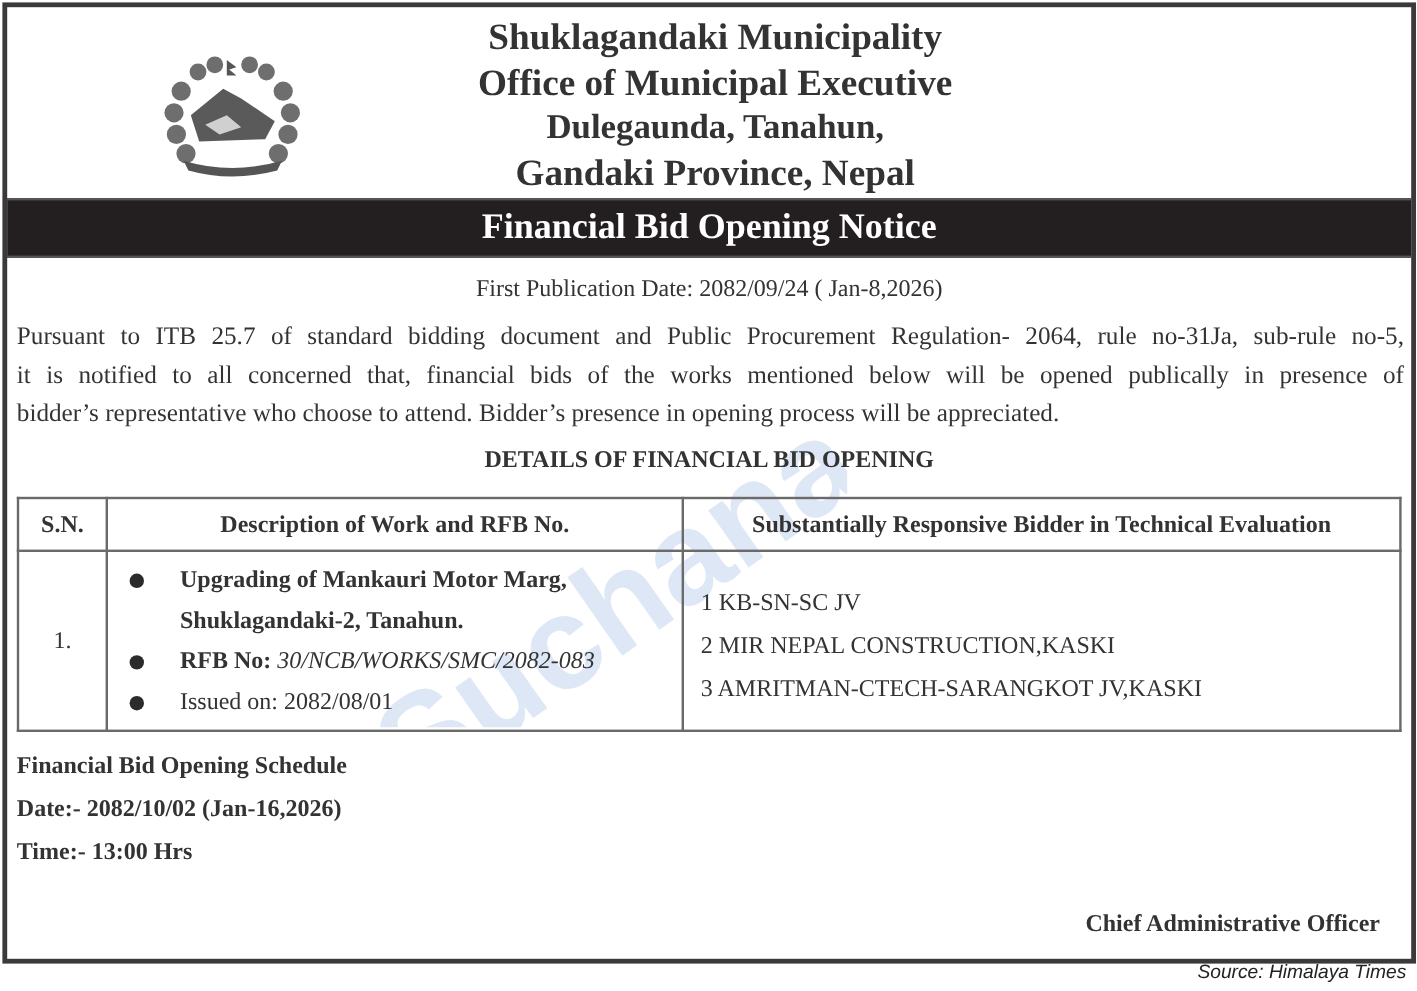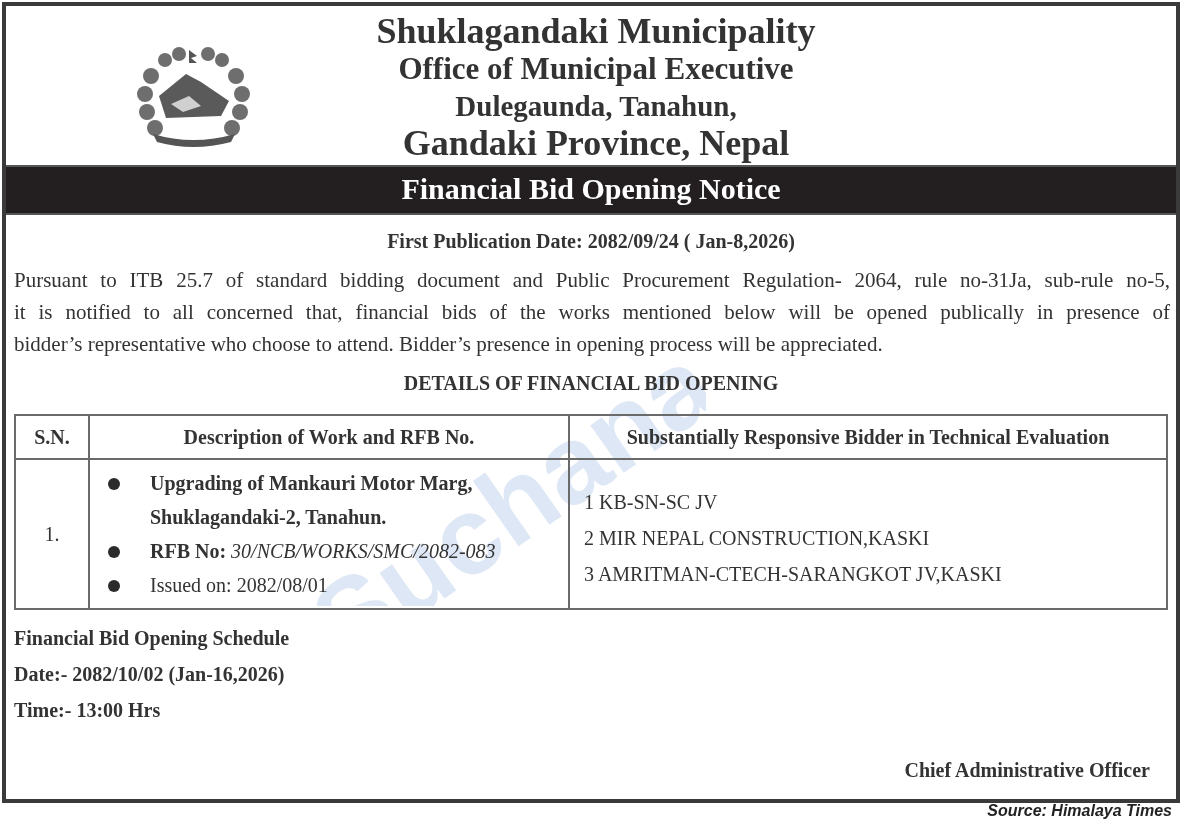--- a/index.html
+++ b/index.html
@@ -14,32 +14,32 @@
   .watermark {
     position: absolute; left: 200px; top: 300px; width: 500px; height: 300px;
     pointer-events: none; opacity: 0.16;
   }
   .header { position: absolute; left: 0; top: 0; width: 1170px; height: 160px; }
   .emblem { position: absolute; left: 125px; top: 40px; width: 125px; height: 105px; }
   .header-lines {
     position: absolute; left: 290px; top: 6px; width: 600px; text-align: center;
     font-weight: bold; color: #333;
   }
-  .header-lines .l1 { font-size: 36px; line-height: 38px; }
+  .header-lines .l1 { font-size: 31px; line-height: 38px; }
   .header-lines .l2 { font-size: 31px; line-height: 38px; }
   .header-lines .l3 { font-size: 29px; line-height: 37px; }
-  .header-lines .l4 { font-size: 36px; line-height: 37px; }
+  .header-lines .l4 { font-size: 31px; line-height: 37px; }
   .banner {
     position: absolute; left: 0; top: 159px; width: 1170px; height: 46px;
     background: #231f20; border-top: 2px solid #555; border-bottom: 2px solid #555;
     color: #fff; text-align: center; font-weight: bold; font-size: 30px; line-height: 44px;
   }
   .pubdate {
     position: absolute; left: 0; top: 224px; width: 1170px; text-align: center;
-    font-weight: bold; font-size: 20px; color: #333;
+    font-weight: normal; font-size: 20px; color: #333;
   }
   .para {
     position: absolute; left: 8px; top: 258px; width: 1156px;
     font-size: 21px; line-height: 32px; text-align: justify; color: #333;
   }
   .para .line { display: block; text-align-last: justify; white-space: nowrap; }
   .para .line.last { text-align-last: left; }
   .details-title {
     position: absolute; left: 0; top: 366px; width: 1170px; text-align: center;
     font-weight: bold; font-size: 20px; color: #333;
@@ -65,21 +65,21 @@
   td.bidders-cell div { line-height: 36px; font-size: 20px; }
   .schedule {
     position: absolute; left: 8px; top: 614px; font-weight: bold; font-size: 20px; color: #333;
   }
   .schedule div { line-height: 36px; }
   .signature {
     position: absolute; right: 26px; top: 753px; font-weight: bold; font-size: 20px; color: #333;
   }
   .source {
     position: absolute; right: 9px; top: 802px; font-family: "Liberation Sans", "DejaVu Sans", sans-serif;
-    font-style: italic; font-size: 16px; color: #222; font-weight: bold;
+    font-style: italic; font-size: 16px; color: #222;
   }
 </style>
 </head>
 <body>
 
 <div class="frame">
 
   <svg class="watermark" viewBox="0 0 500 300">
     <text x="40" y="260" transform="rotate(-35 250 150)" font-family="Liberation Sans, sans-serif" font-weight="bold" font-size="110" fill="#3b6fc4">Suchana</text>
   </svg>

